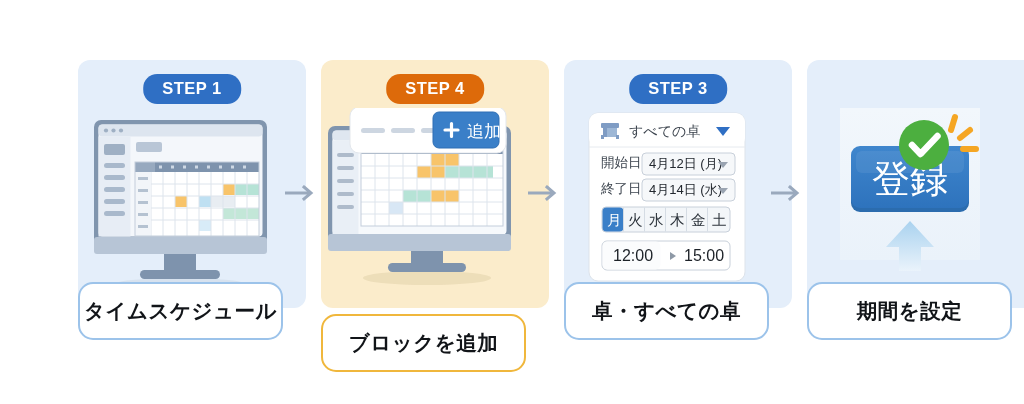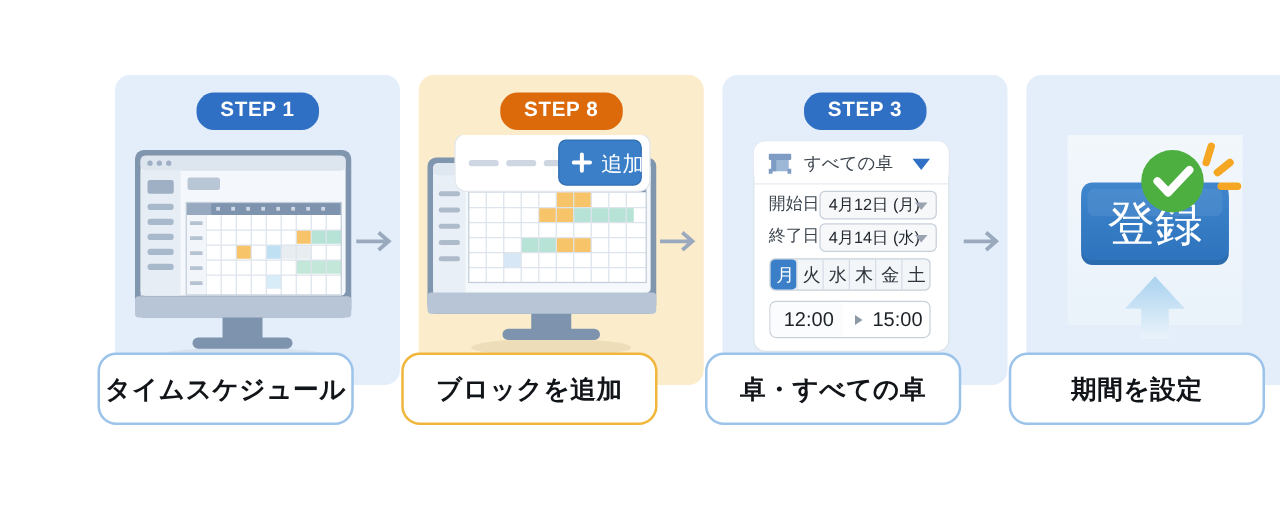--- a/index.html
+++ b/index.html
@@ -32,21 +32,21 @@
   .arrow {
     flex: 0 0 38px;
     height: 285px;
     position: relative;
   }
   .arrow svg { position: absolute; left: 2px; top: 122px; }
 
   
   .card {
     position: absolute;
-    left: 14px; top: 0;
+    left: 0; top: 0;
     width: 228px; height: 248px;
     border-radius: 12px;
     background: #e4eefa;
   }
   .card.amber { background: #fbeccb; }
 
   .badge {
     position: absolute;
     left: 50%; top: 14px;
     transform: translateX(-50%);
@@ -77,21 +77,21 @@
     border: 2px solid #9cc3ea;
     border-radius: 15px;
     display: flex;
     align-items: center;
     justify-content: center;
     color: #111418;
     font-size: 20.5px;
     font-weight: bold;
     letter-spacing: .5px;
   }
-  .label.amber { border-color: #f0b73c; }
+  .label.amber { border-color: #f0b73c; margin-top: 32px; }
 </style>
 </head>
 <body>
 
 <div id="stage">
 
   <div class="flow">
 
     <div class="step-wrap">
       <div class="card">
@@ -160,21 +160,21 @@
     </div>
 
     <div class="arrow">
       <svg width="34" height="22" viewBox="0 0 34 22">
         <path d="M0 11h24M19 5l7 6-7 6" stroke="#9aa9bd" stroke-width="3" fill="none" stroke-linecap="square"></path>
       </svg>
     </div>
 
     <div class="step-wrap">
       <div class="card amber">
-        <div class="badge orange">STEP 8</div>
+        <div class="badge orange">STEP 4</div>
         <div class="art">
           <svg width="205" height="200" viewBox="0 0 205 200">
             <ellipse cx="106" cy="170" rx="64" ry="7" fill="#e0cfa7" opacity=".5"></ellipse>
             <rect x="90" y="140" width="32" height="20" fill="#7e93ad"></rect>
             <rect x="67" y="155" width="78" height="9" rx="4.5" fill="#7e93ad"></rect>
             <rect x="7" y="18" width="183" height="125" rx="7" fill="#8095ae"></rect>
             <rect x="11.5" y="22.5" width="174" height="104" rx="4" fill="#f6f9fc"></rect>
             <rect x="11.5" y="22.5" width="174" height="10" rx="4" fill="#dfe7f0"></rect>
             <rect x="11.5" y="32.5" width="26" height="94" fill="#e9eff6"></rect>
             <g fill="#aebbcb">

